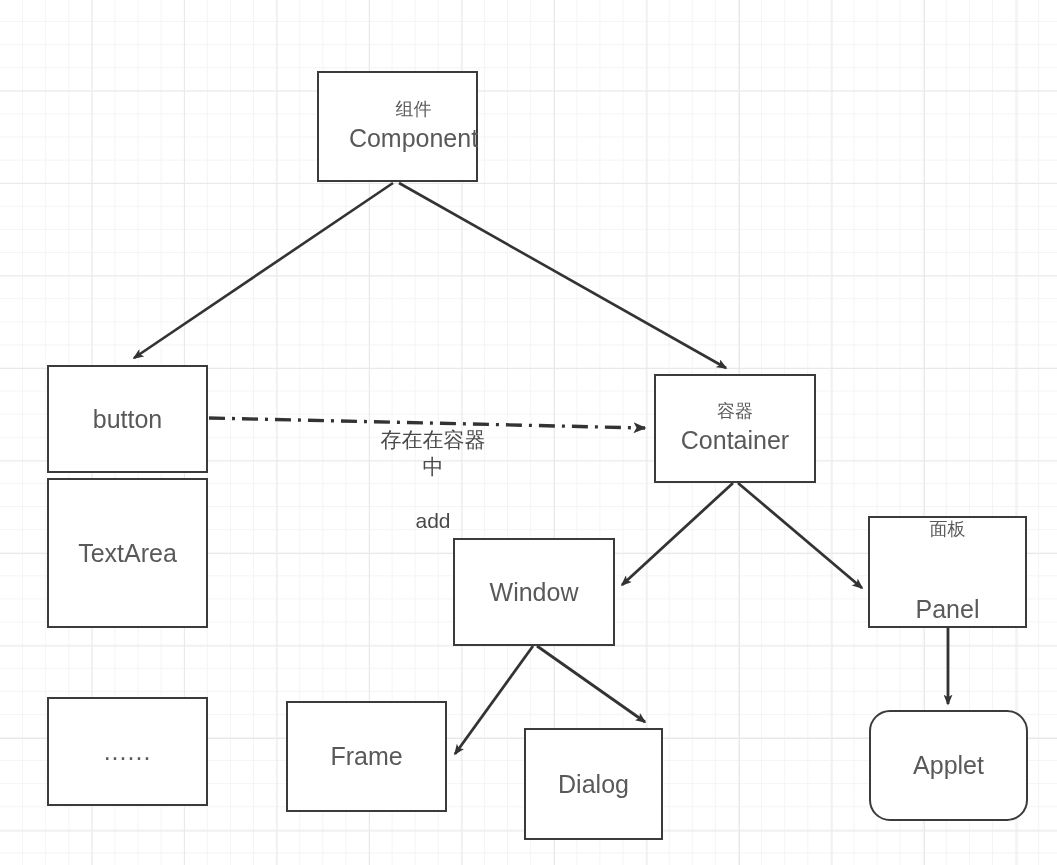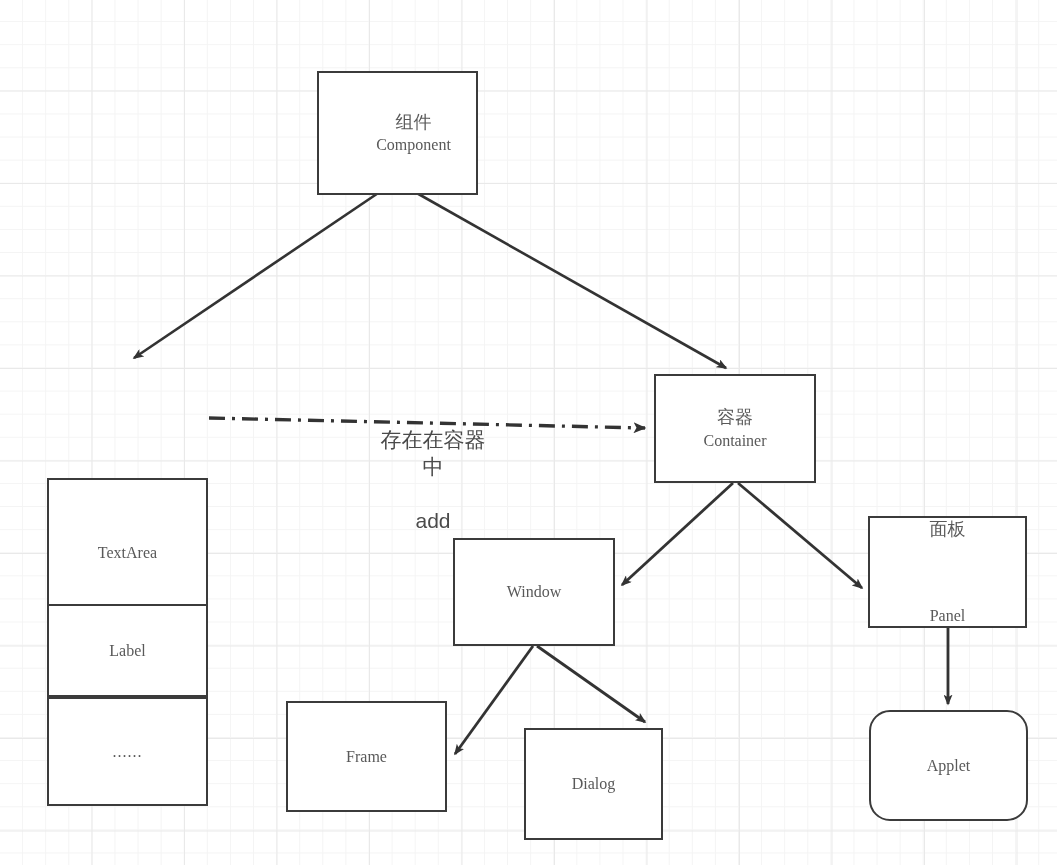--- a/index.html
+++ b/index.html
@@ -41,22 +41,21 @@
     text-align: center;
     white-space: pre-line;
     z-index: 3;
   }
   .node .cn {
     display: block;
     font-size: 18px;
   }
   .node .en {
     display: block;
-    font-size: 16px;
-    font-family: Liberation Serif, serif;
+    font-size: 25px;
   }
   .edge-layer {
     position: absolute;
     left: 0;
     top: 0;
     width: 1057px;
     height: 865px;
     z-index: 2;
     pointer-events: none;
   }
@@ -117,33 +116,33 @@
 
     <g>
       <line x1="537" y1="646" x2="645" y2="722" stroke="#333333" stroke-width="2.8" marker-end="url(#arrowhead)"></line>
     </g>
 
     <g>
       <line x1="948" y1="628" x2="948" y2="704" stroke="#333333" stroke-width="2.8" marker-end="url(#arrowhead)"></line>
     </g>
   </svg>
 
-  <div class="node" style="left:317px; top:71px; width:161px; height:124px;padding-left:32px;">
+  <div class="node" style="left:317px; top:71px; width:161px; height:111px;padding-left:32px;">
     <span class="cn">组件</span>
     <span class="en">Component</span>
   </div>
 
+  <div class="node" style="left:47px; top:365px; width:161px; height:108px;">
+    <span class="en">button</span>
+  </div>
 
   <div class="node" style="left:47px; top:478px; width:161px; height:150px;">
     <span class="en">TextArea</span>
   </div>
 
-  <div class="node" style="left:47px; top:604px; width:161px; height:93px;">
-    <span class="en">Label</span>
-  </div>
 
   <div class="node" style="left:47px; top:697px; width:161px; height:109px;">
     <span class="en dots">......</span>
   </div>
 
   <div class="node" style="left:654px; top:374px; width:162px; height:109px;">
     <span class="cn">容器</span>
     <span class="en">Container</span>
   </div>
 

